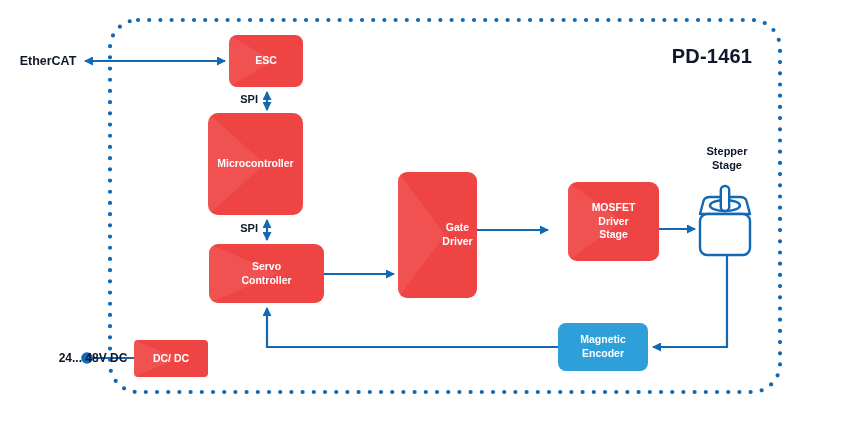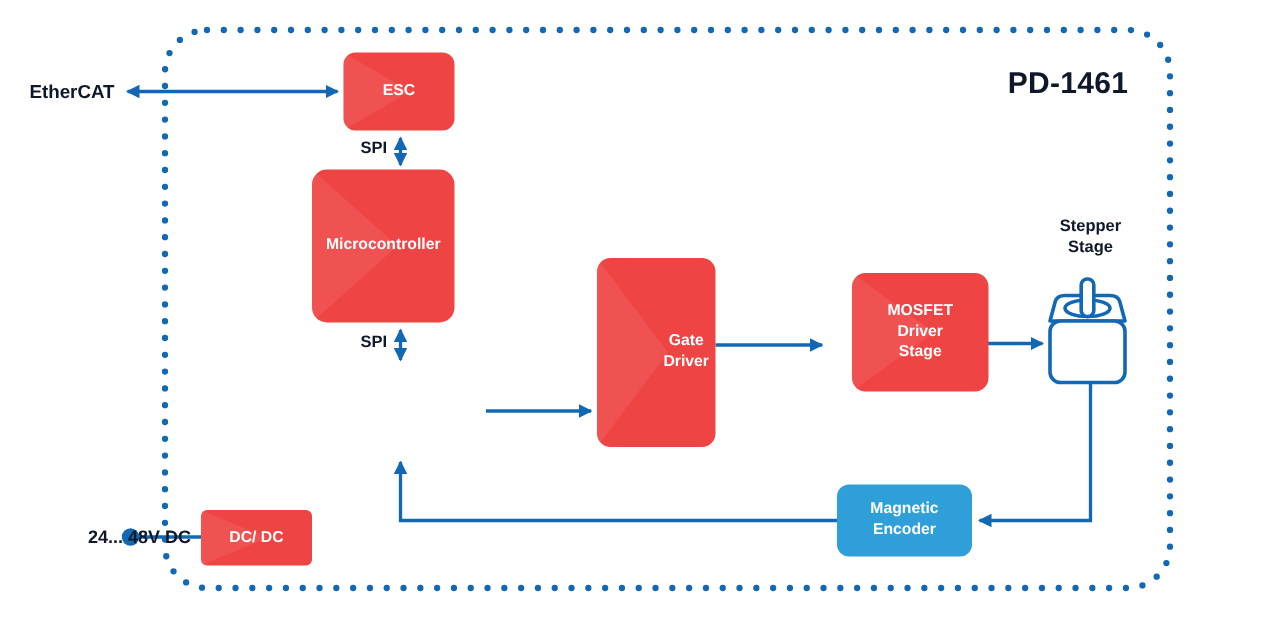--- a/index.html
+++ b/index.html
@@ -74,20 +74,22 @@
       <rect x="700" y="214" width="50" height="41" rx="7"></rect>
       <ellipse cx="725" cy="205.5" rx="15" ry="5.5"></ellipse>
       <rect x="720.8" y="186" width="8.4" height="25" rx="4"></rect>
     </g>
   </svg>
 
   <div class="box" style="left:229px; top:35px; width:74px; height:52px; border-radius:8px;">ESC</div>
 
   <div class="box" style="left:208px; top:113px; width:95px; height:102px; border-radius:10px;">Microcontroller</div>
 
+  <div class="box" style="left:209px; top:244px; width:115px; height:59px;">Servo
+Controller</div>
 
   <div class="box" style="left:398px; top:172px; width:79px; height:126px;padding-left:40px;">Gate Driver</div>
 
   <div class="box" style="left:520px; top:182px; width:91px; height:79px;margin-left:48px;">MOSFET
 Driver
 Stage</div>
 
   <div class="box" style="left:134px; top:340px; width:74px; height:37px; border-radius:4px;">DC/ DC</div>
 
   <div class="box box--light" style="left:558px; top:323px; width:90px; height:48px; border-radius:8px;">Magnetic

